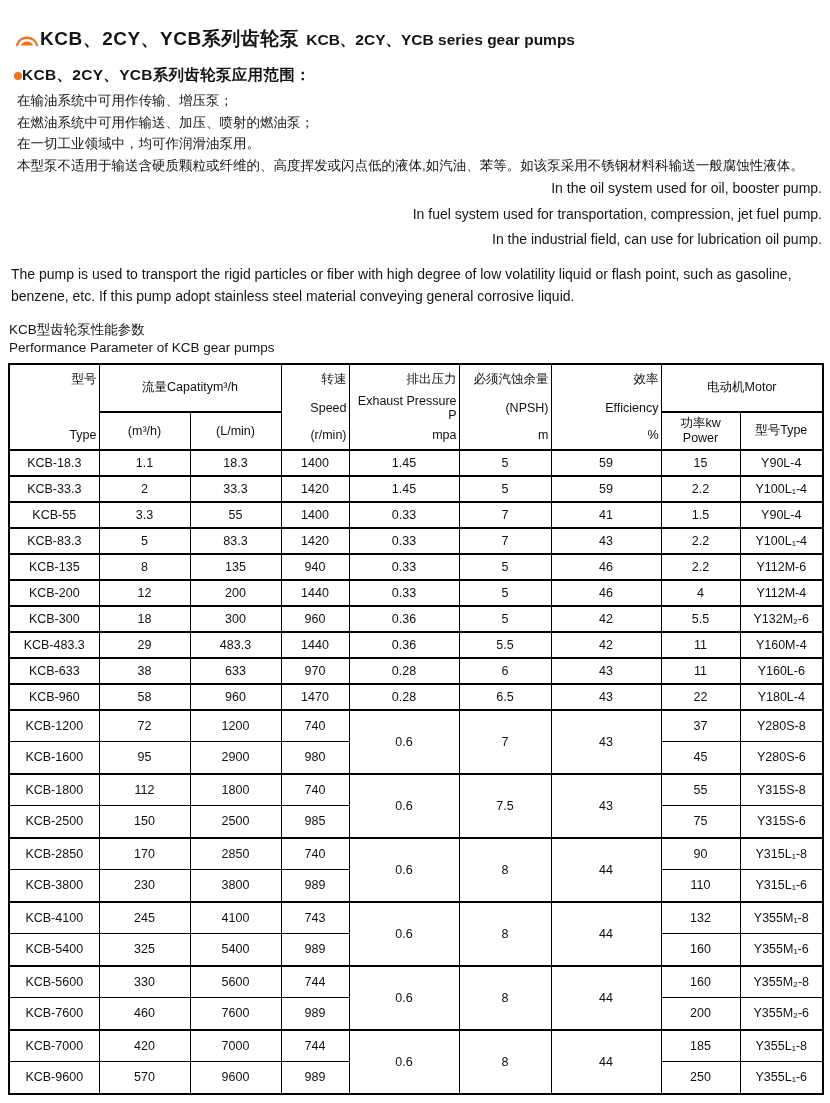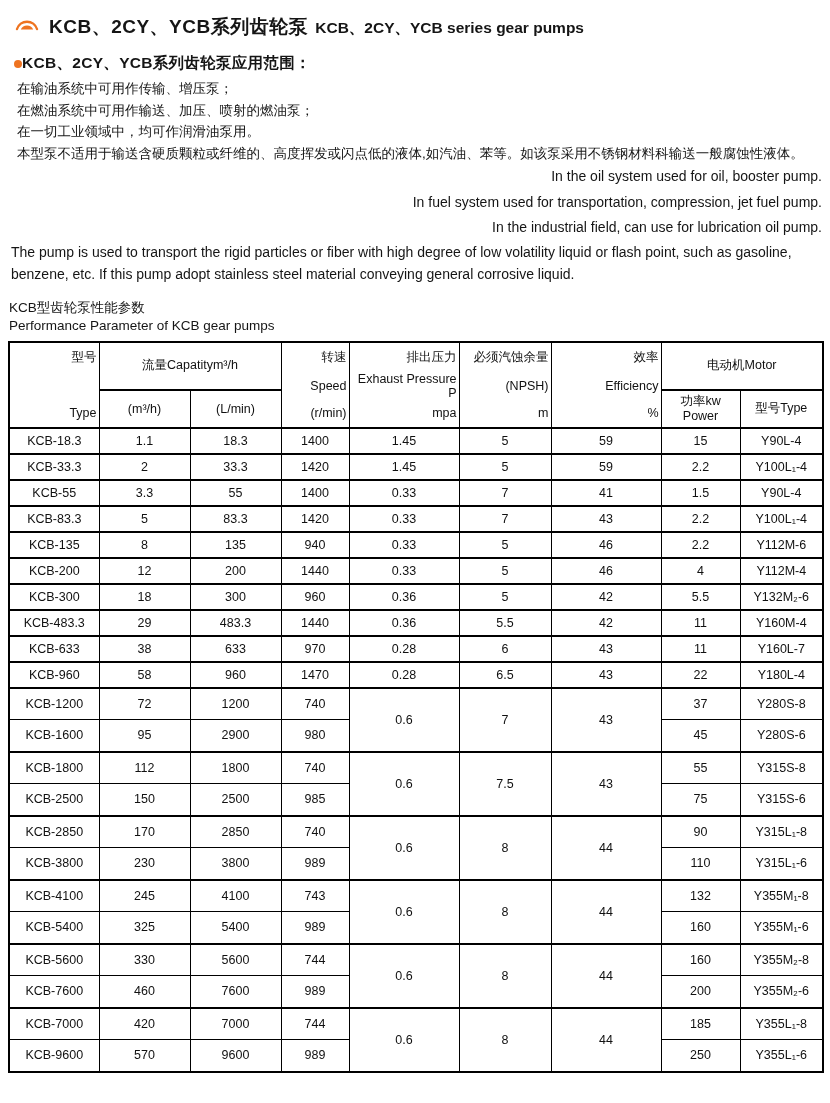--- a/index.html
+++ b/index.html
@@ -7,35 +7,35 @@
   body {
     width: 830px; height: 1103px;
     background: #ffffff;
     color: #151515;
     font-family: "Liberation Sans", sans-serif;
     overflow: hidden;
   }
   .page { padding: 12px 8px 0 8px; }
 
   
-  .main-header { display: flex; gap: 9px; margin: 2px 0 0 6px; }
+  .main-header { display: flex; align-items: center; margin: 14px 0 0 6px; }
   .logo { width: 26px; height: 16px; flex: 0 0 auto; margin-top: 2px; }
   .title-line { display: flex; align-items: baseline; gap: 7px; }
   .title-zh { font-size: 19px; font-weight: bold; letter-spacing: 0.5px; }
   .title-en { font-size: 15.5px; font-weight: bold; }
 
   
   .section-heading { display: flex; align-items: center; margin: 13px 0 4px 6px; }
   .bullet { width: 8px; height: 8px; border-radius: 50%; flex: 0 0 auto; }
   .heading-zh { font-size: 15.5px; font-weight: bold; letter-spacing: 0.3px; }
   .heading-en { font-size: 15.5px; font-weight: bold; }
 
   .zh-lines { margin-left: 9px; font-size: 13.5px; line-height: 21.5px; max-width: 800px; }
   .en-lines { margin-left: 9px; font-size: 14px; line-height: 25.5px; text-align: right; }
-  .en-paragraph { margin-left: 3px; font-size: 14px; line-height: 22px; max-width: 812px; margin-top: 0; }
+  .en-paragraph { margin-left: 3px; font-size: 14px; line-height: 22px; max-width: 812px; margin-top: 10px; }
 
   
   .table-titles { margin: 14px 0 6px 1px; font-size: 13.5px; line-height: 18px; }
 
   
   table.perf {
     border-collapse: collapse;
     table-layout: fixed;
     width: 814px;
     margin-left: 0px;
@@ -262,21 +262,21 @@
         </tr>
         <tr>
           <td>KCB-633</td>
           <td>38</td>
           <td>633</td>
           <td>970</td>
           <td>0.28</td>
           <td>6</td>
           <td>43</td>
           <td>11</td>
-          <td>Y160L-7</td>
+          <td>Y160L-6</td>
         </tr>
         <tr>
           <td>KCB-960</td>
           <td>58</td>
           <td>960</td>
           <td>1470</td>
           <td>0.28</td>
           <td>6.5</td>
           <td>43</td>
           <td>22</td>

